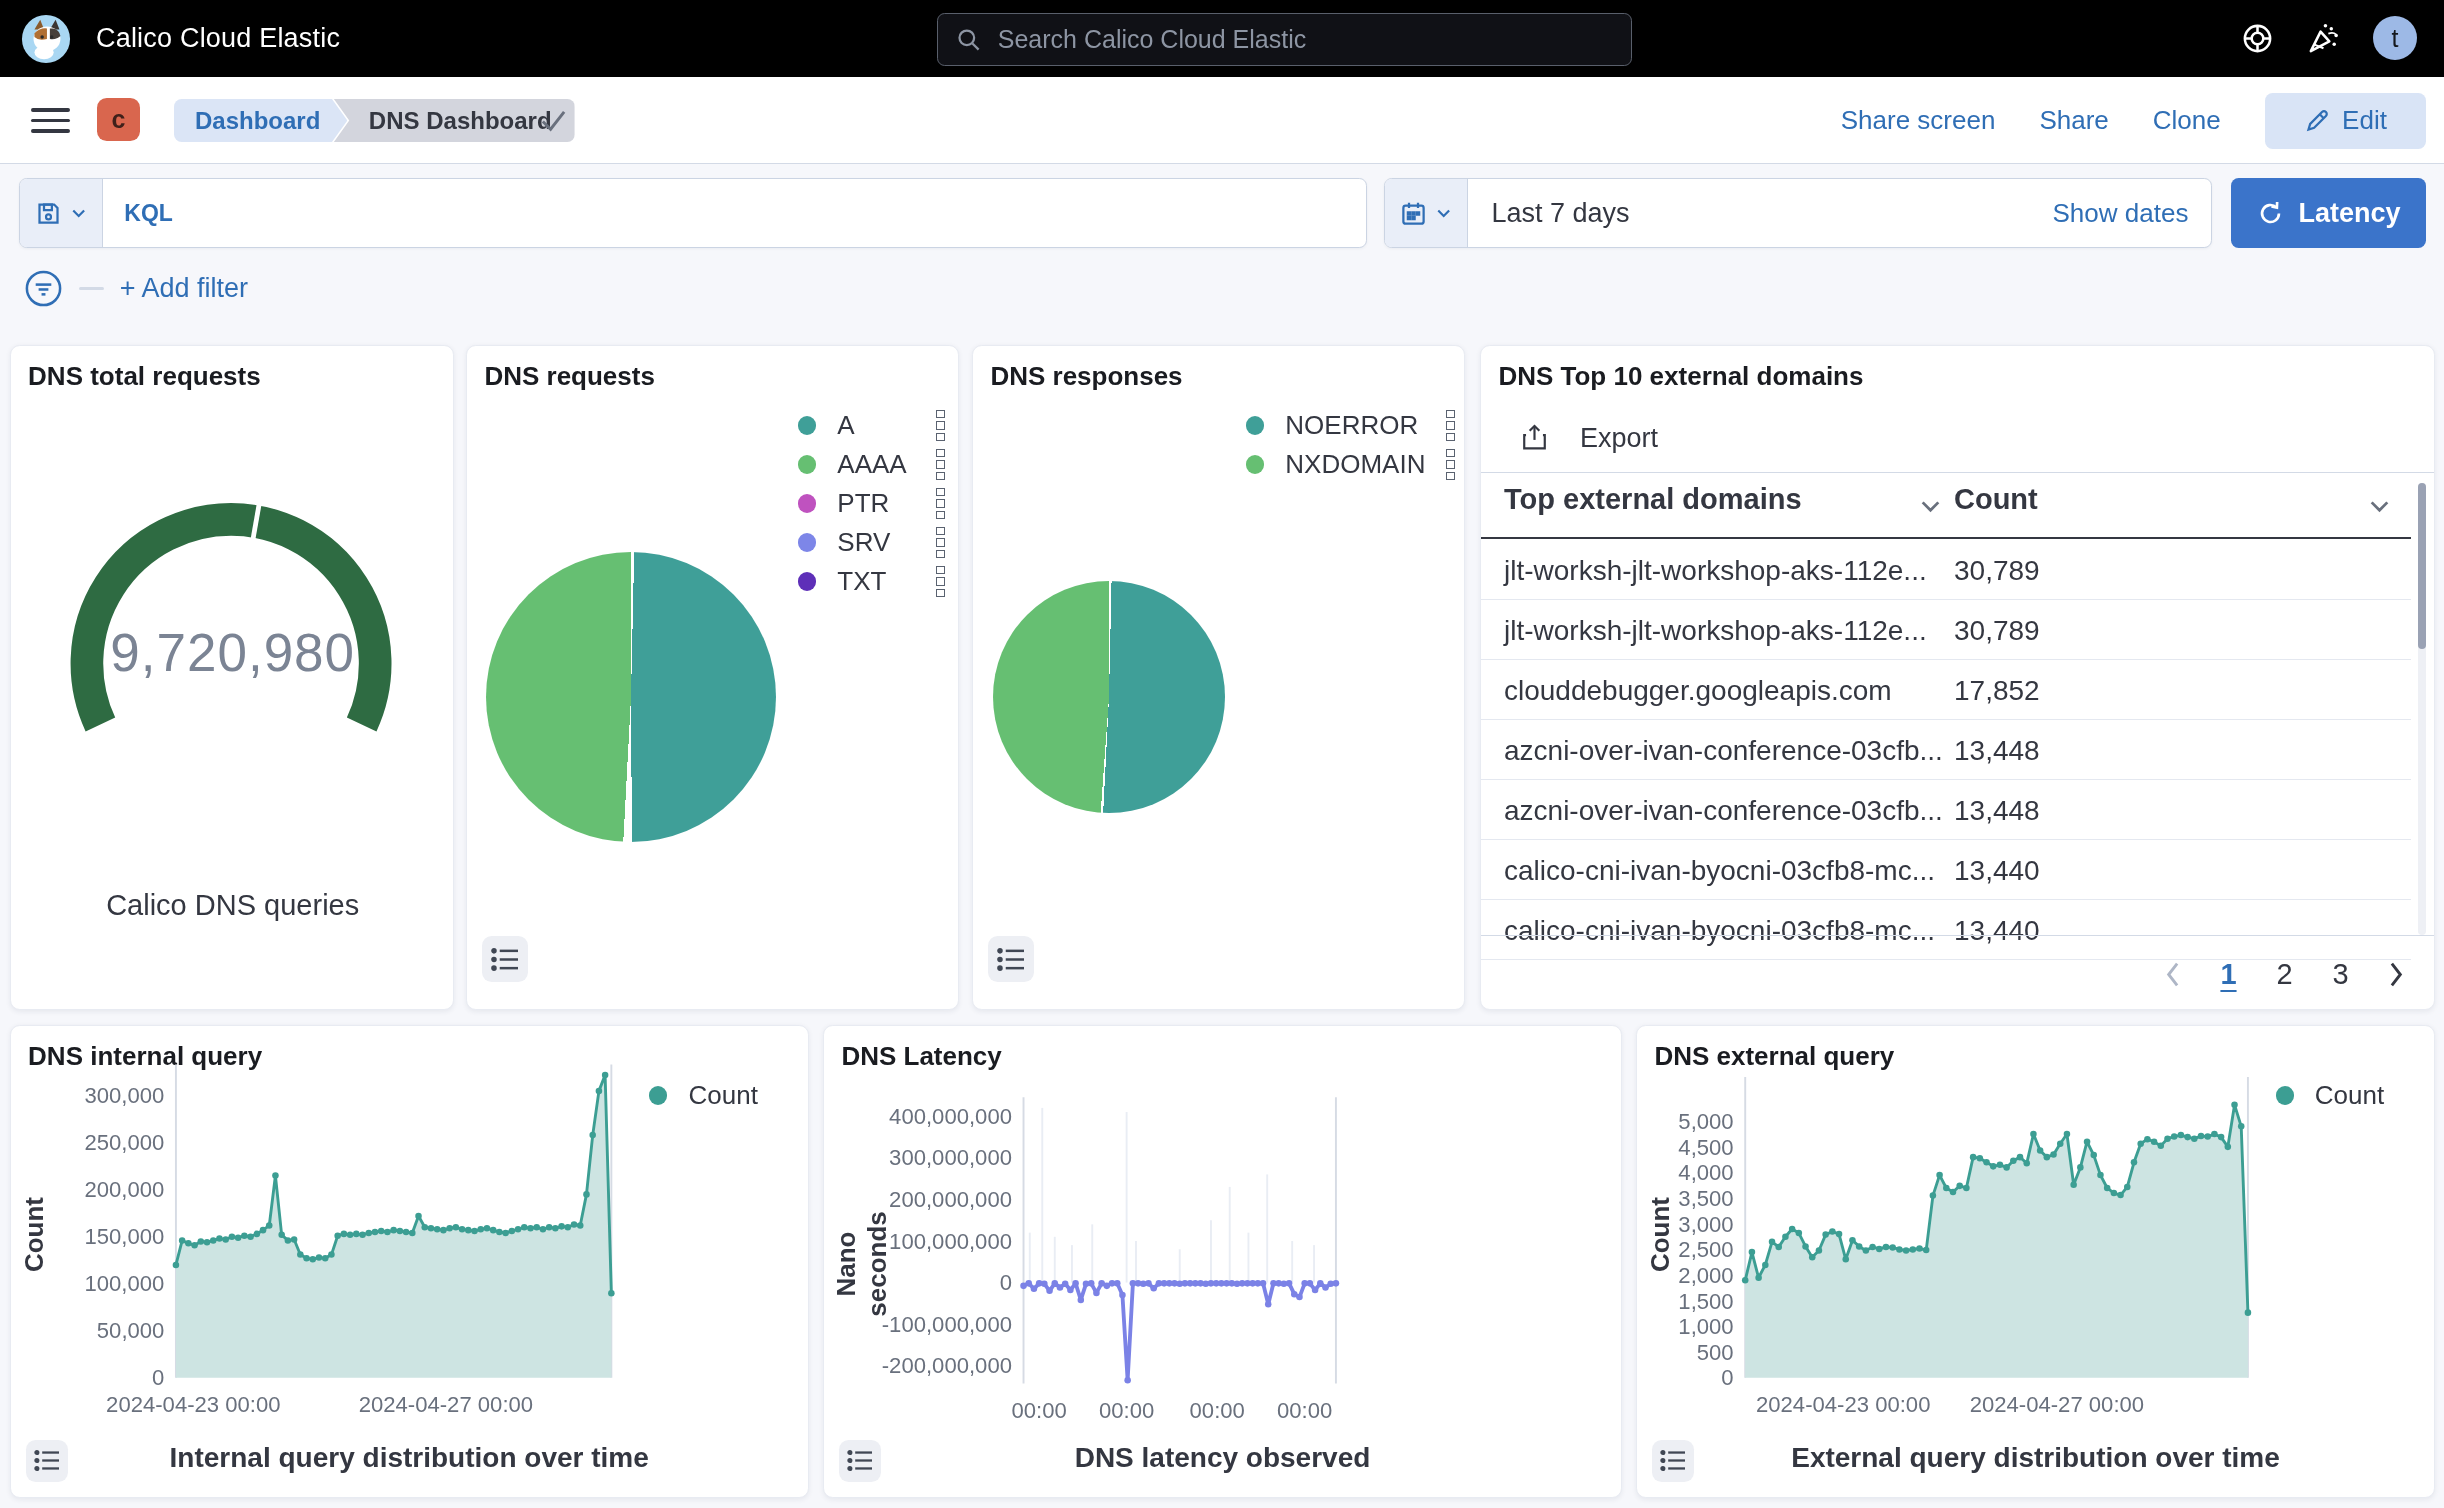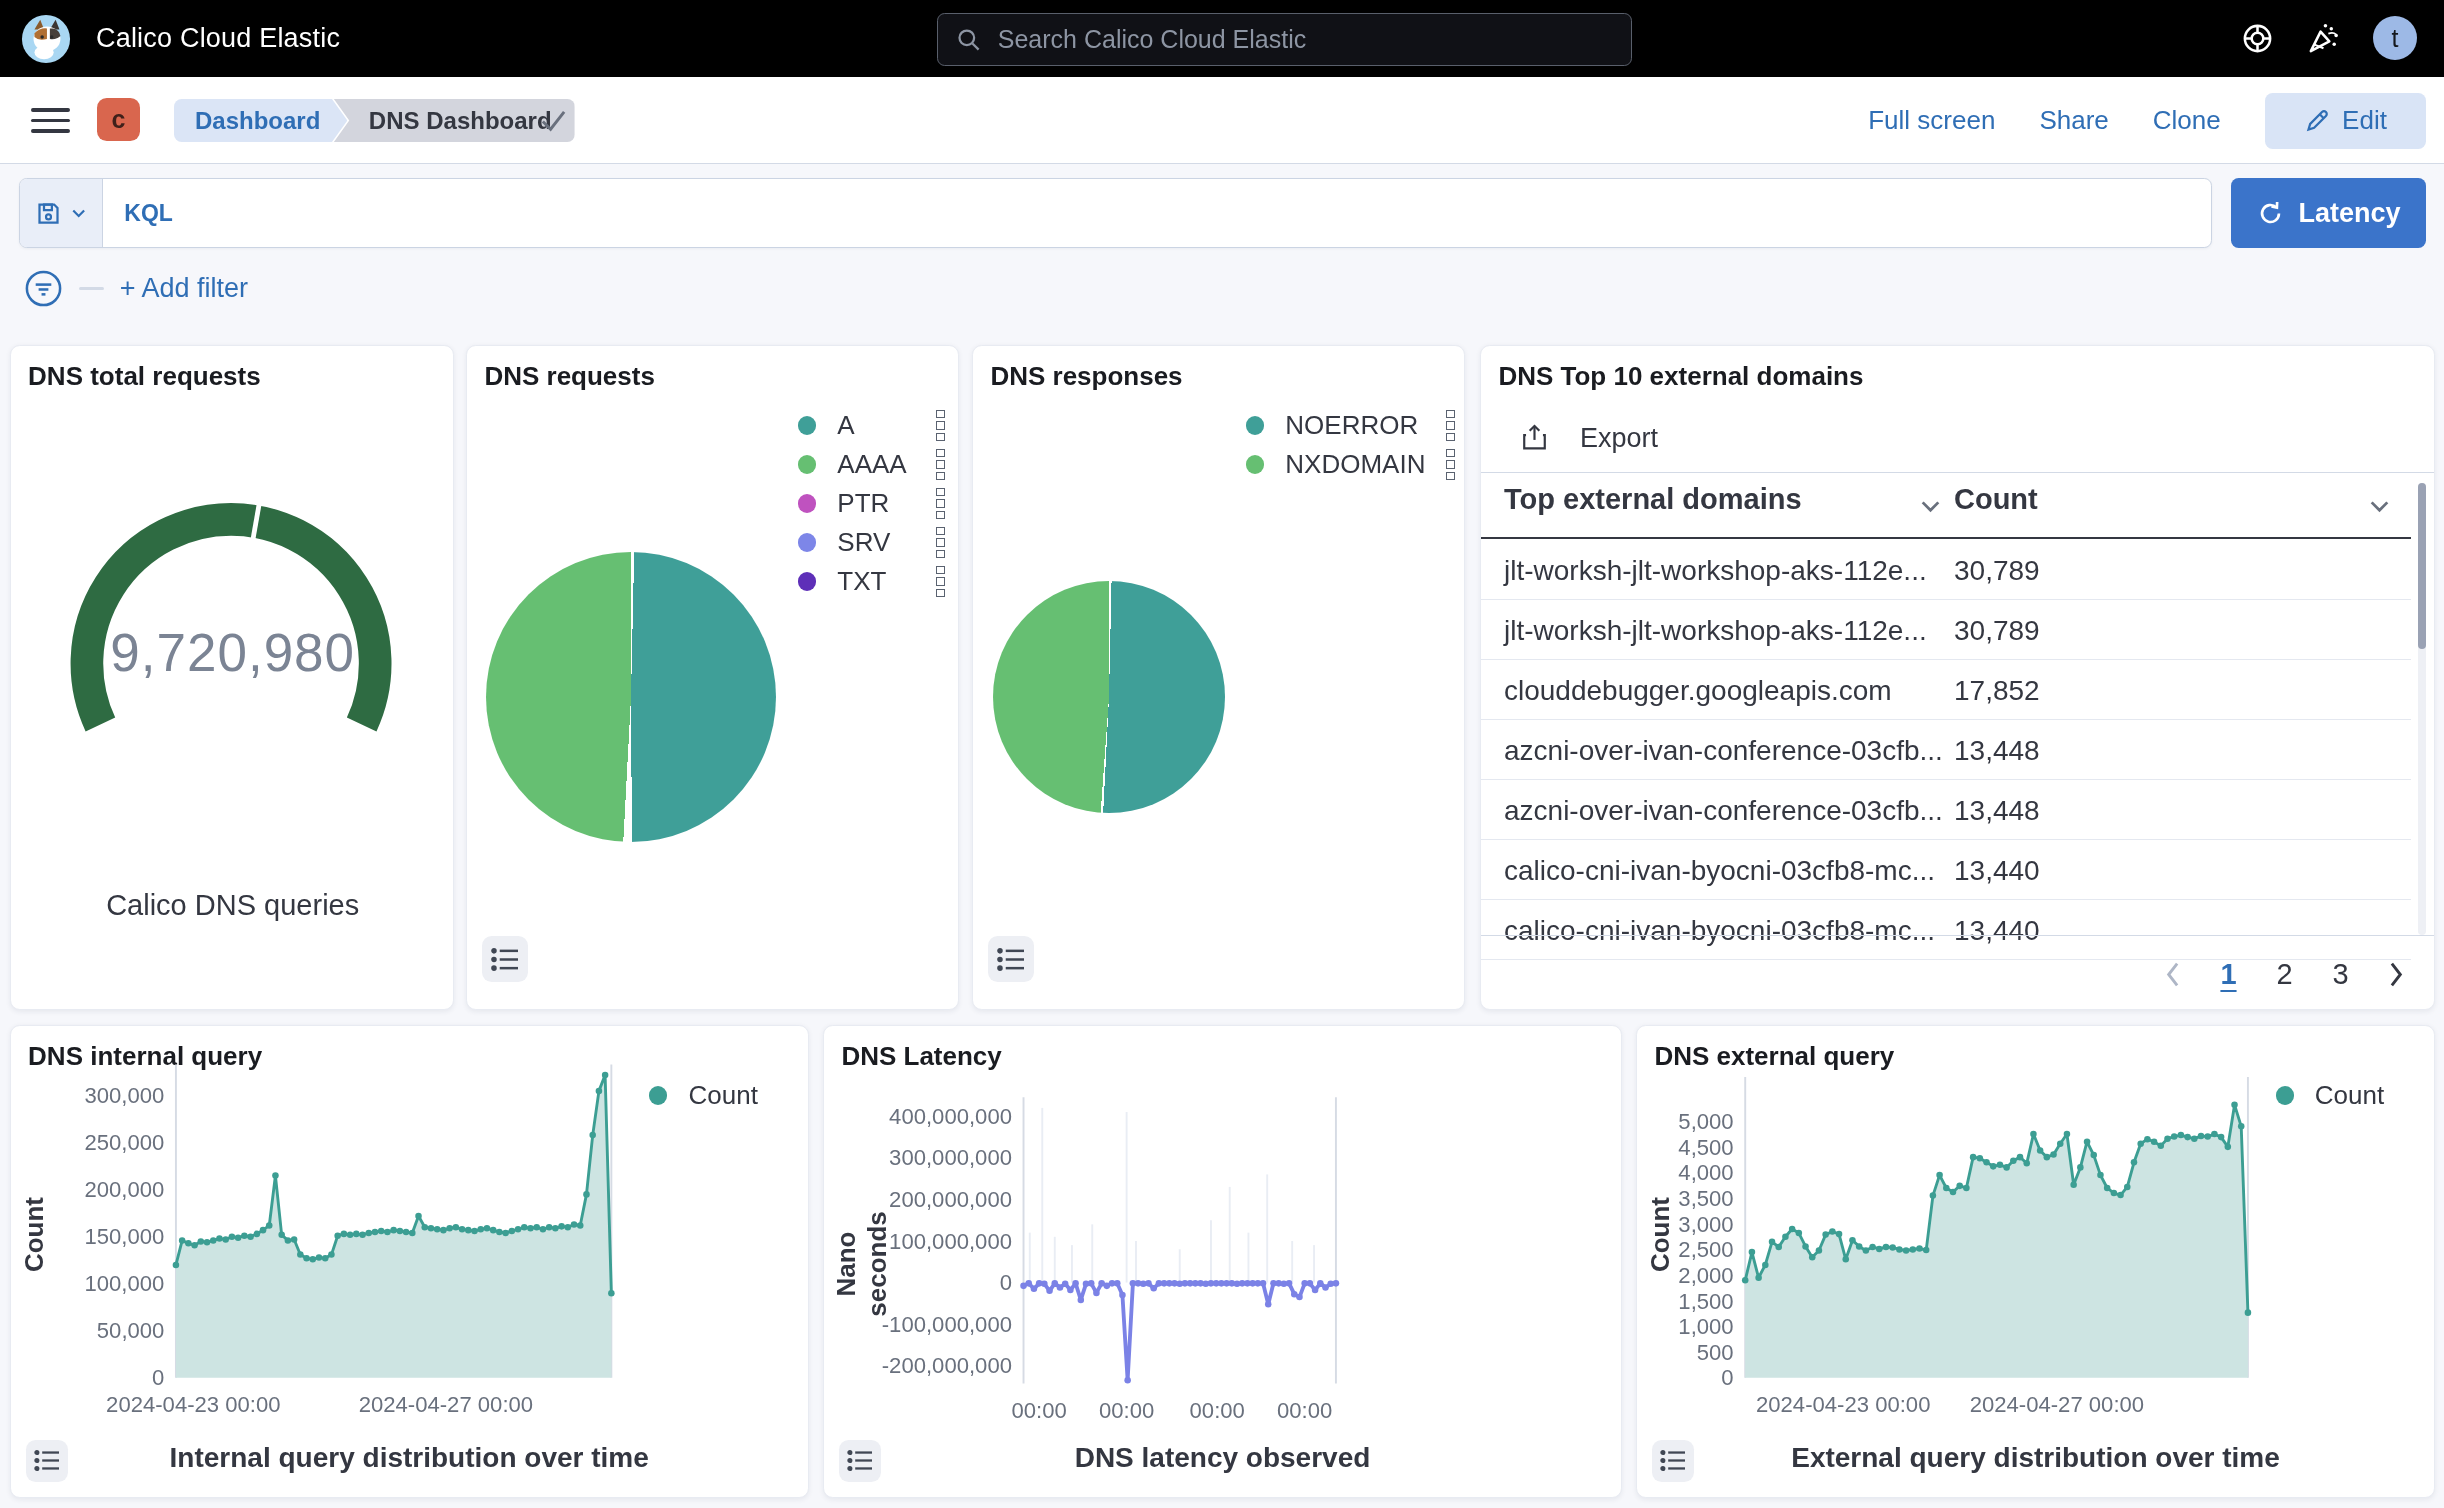--- a/index.html
+++ b/index.html
@@ -169,21 +169,21 @@
       </div>
     <div class="space-badge">c</div>
     <div class="crumbs">
       <div class="crumb first">Dashboard</div>
       <div class="crumb last">DNS Dashboard</div>
     </div>
     <svg class="crumb-check" width="33" height="29" viewBox="0 0 34 30" fill="none" stroke="#69707d" stroke-width="3">
       <polyline points="6,16 14,24 28,6"></polyline>
     </svg>
     <div class="toolbar-right">
-      <span class="tool-link">Full screen</span>
+      <span class="tool-link">Share screen</span>
       <span class="tool-link">Share</span>
       <span class="tool-link">Clone</span>
       <div class="edit-btn">
         <svg width="27" height="27" viewBox="0 0 24 24" fill="none" stroke="#2f6eb5" stroke-width="2">
           <path d="M4 20 L5.5 15 L16 4.5 A2 2 0 0 1 19.5 8 L9 18.5 Z"></path>
             <line x1="14" y1="6.5" x2="17.5" y2="10"></line>
         </svg>
         <span>Edit</span>
       </div>
     </div>
@@ -195,20 +195,41 @@
         <svg width="27" height="27" viewBox="0 0 24 24" fill="none" stroke="#2f6eb5" stroke-width="2">
           <path d="M4 4 h13 l3 3 v13 h-16 z"></path>
             <rect x="8" y="4" width="7" height="5"></rect>
             <circle cx="12" cy="15" r="2.2"></circle>
         </svg>
         <svg width="17.4" height="17.4" viewBox="0 0 16 16" fill="none" stroke="#2f6eb5" stroke-width="2">
             <polyline points="3,6 8,11 13,6"></polyline>
           </svg>
       </div>
       <div class="kql">KQL</div>
+    </div>
+    <div class="qdate">
+      <div class="cal-btn">
+        <svg width="27" height="27" viewBox="0 0 24 24" fill="none" stroke="#2f6eb5" stroke-width="2">
+          <rect x="3" y="5" width="18" height="16" rx="2"></rect>
+            <line x1="8" y1="2.5" x2="8" y2="7"></line>
+            <line x1="16" y1="2.5" x2="16" y2="7"></line>
+          <rect x="7" y="11" width="2" height="2" fill="#2f6eb5"></rect>
+            <rect x="11" y="11" width="2" height="2" fill="#2f6eb5"></rect>
+          <rect x="15" y="11" width="2" height="2" fill="#2f6eb5"></rect>
+            <rect x="7" y="15" width="2" height="2" fill="#2f6eb5"></rect>
+          <rect x="11" y="15" width="2" height="2" fill="#2f6eb5"></rect>
+        </svg>
+        <svg width="17.4" height="17.4" viewBox="0 0 16 16" fill="none" stroke="#2f6eb5" stroke-width="2">
+            <polyline points="3,6 8,11 13,6"></polyline>
+          </svg>
+      </div>
+      <div class="date-main">
+        <span class="date-text">Last 7 days</span>
+        <span class="show-dates">Show dates</span>
+      </div>
     </div>
     <div class="refresh-btn">
       <svg width="29" height="29" viewBox="0 0 24 24" fill="none" stroke="#fff" stroke-width="2.2">
         <path d="M19 12 a7 7 0 1 1 -2.2 -5.1"></path>
           <polyline points="17.5,2.5 17.3,7.2 12.8,6.2"></polyline>
       </svg>
       <span>Latency</span>
     </div>
   </div>
 

